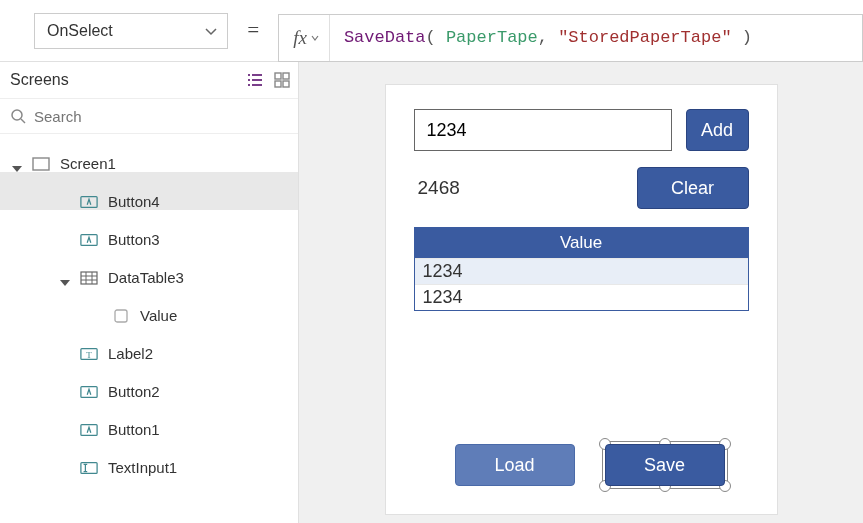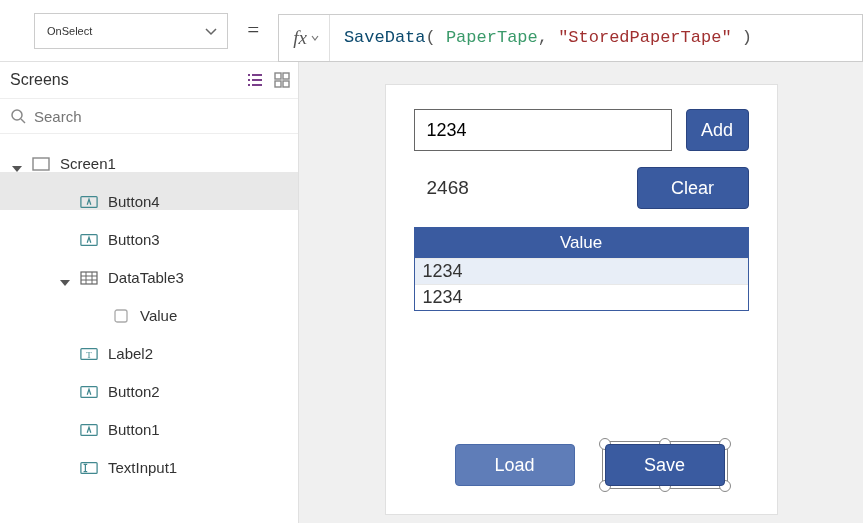--- a/index.html
+++ b/index.html
@@ -23,21 +23,21 @@
     .property-dropdown {
       width: 194px;
       height: 36px;
       border: 1px solid #ccc;
       display: flex;
       align-items: center;
       justify-content: space-between;
       padding: 0 10px 0 12px;
       cursor: pointer;
       background: #fff;
-      font-size: 11px;
+      font-size: 16px;
     }
     .chevron-down {
       width: 12px;
       height: 12px;
       color: #666;
     }
     .equals-sign {
       font-size: 21px;
       font-style: italic;
       color: #444;
@@ -65,21 +65,21 @@
       color: #555;
       gap: 4px;
     }
     .fx-label .mini-chevron { width: 8px; height: 8px; color: #777; }
     .formula-text {
       padding: 0 14px;
       font-family: Consolas, "Courier New", monospace;
       font-size: 17px;
       white-space: pre;
     }
-    .fn-name { color: #0c4a6e; }
+    .fn-name { color: #701a75; }
     .identifier { color: #3a9a6a; }
     .string-lit { color: #a03030; }
     .punct { color: #555; }
 
     .main-area {
       display: flex;
       height: calc(100% - 62px);
     }
     .sidebar {
       width: 299px;
@@ -205,21 +205,20 @@
     .row2 {
       display: flex;
       justify-content: space-between;
       align-items: center;
       margin-bottom: 18px;
     }
     .label-val {
       font-size: 19px;
       color: #333;
       padding-left: 4px;
-      margin-left: 9px;
     }
     .data-table {
       border: 1px solid #3a5ba0;
     }
     .dt-header {
       background: #3a5ba0;
       color: #fff;
       text-align: center;
       padding: 5px 0;
       font-size: 17px;

